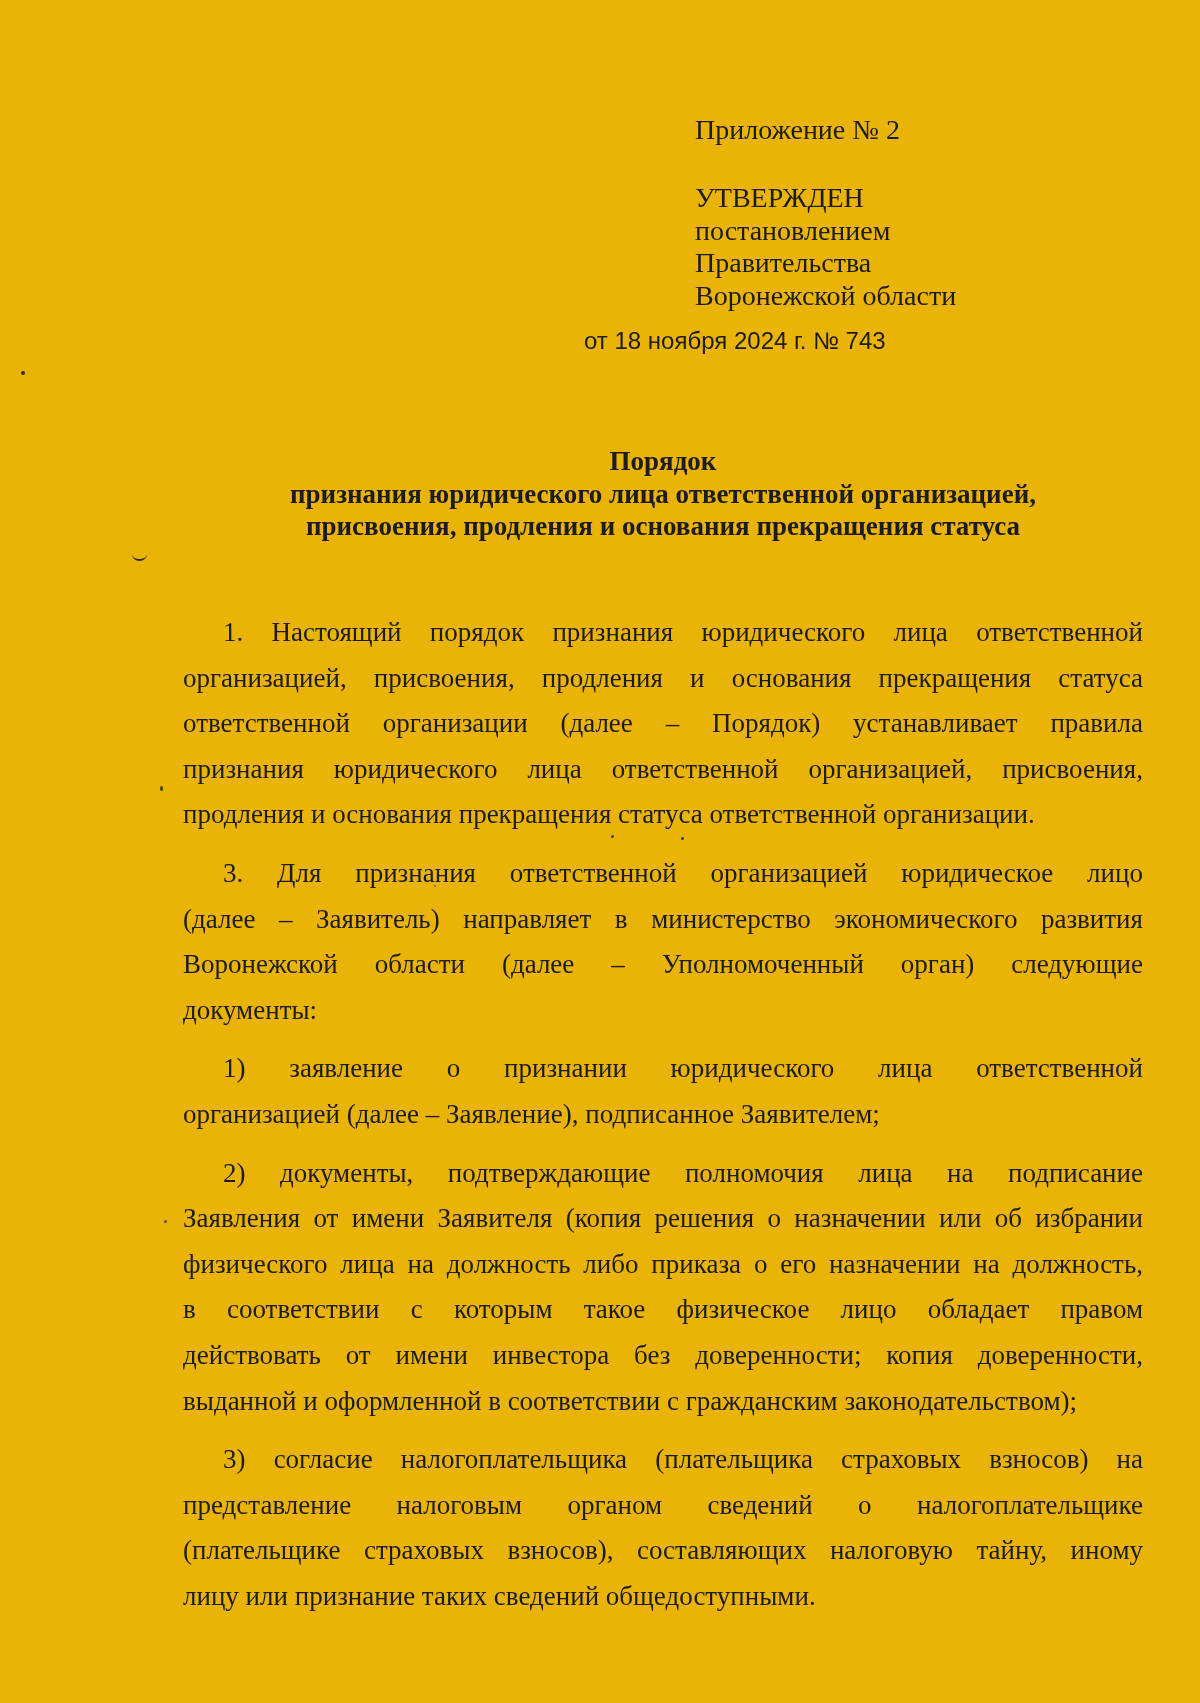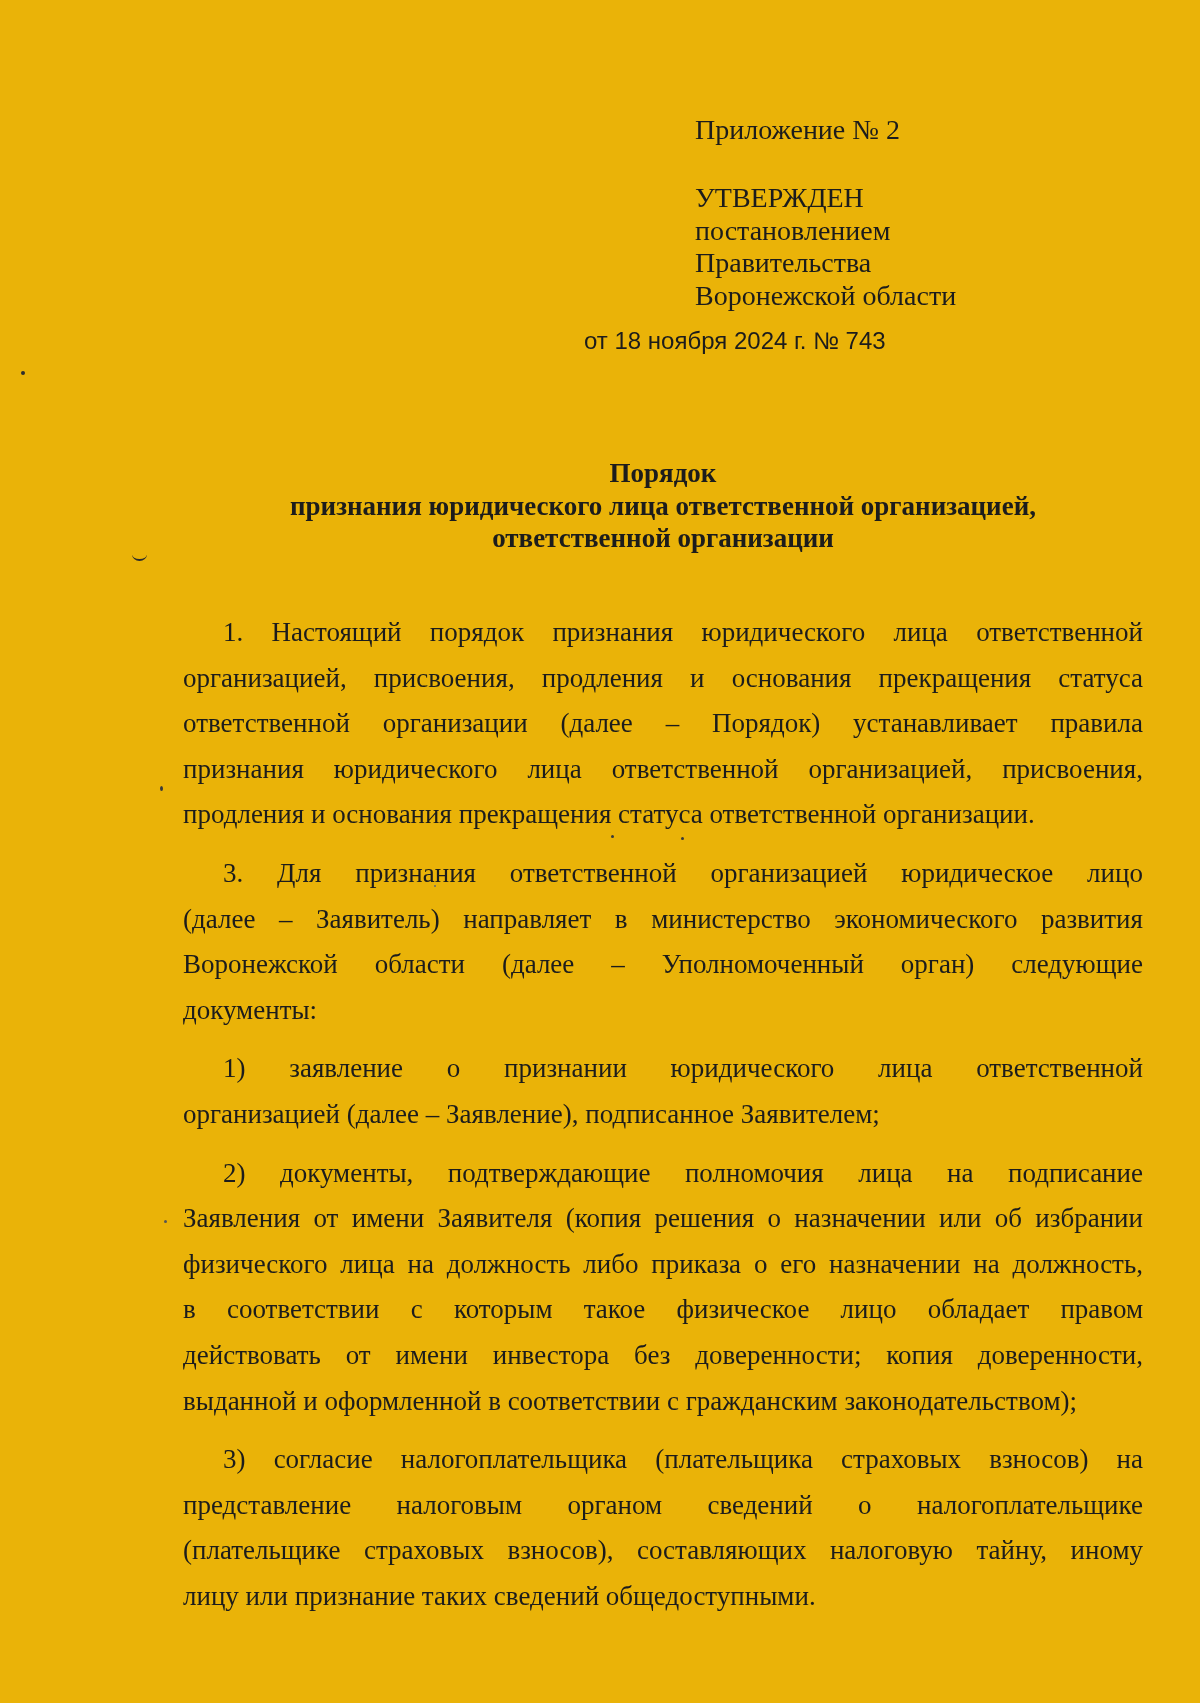--- a/index.html
+++ b/index.html
@@ -44,21 +44,20 @@
   
   .doc-title {
     position: absolute;
     left: 183px;
     top: 445px;
     width: 960px;
     text-align: center;
     font-weight: 700;
     font-size: 27px;
     line-height: 32.6px;
-    margin-top: 12px;
   }
 
   
   .body-text {
     position: absolute;
     left: 183px;
     top: 597px;
     width: 960px;
     font-size: 27px;
   }
@@ -110,21 +109,21 @@
     <div>постановлением</div>
     <div>Правительства</div>
     <div>Воронежской области</div>
   </div>
 
   <div class="date-line">от 18 ноября 2024 г. № 743</div>
 
   <div class="doc-title">
     <div>Порядок</div>
     <div>признания юридического лица ответственной организацией,</div>
-    <div>ответственной организации</div>
+    <div>присвоения, продления и основания прекращения статуса</div>
   </div>
 
   <div class="body-text">
 
     <div class="ln ind">1. Настоящий порядок признания юридического лица ответственной</div>
     <div class="ln">организацией, присвоения, продления и основания прекращения статуса</div>
     <div class="ln">ответственной организации (далее – Порядок) устанавливает правила</div>
     <div class="ln">признания юридического лица ответственной организацией, присвоения,</div>
     <div class="ln last">продления и основания прекращения статуса ответственной организации.</div>
 

